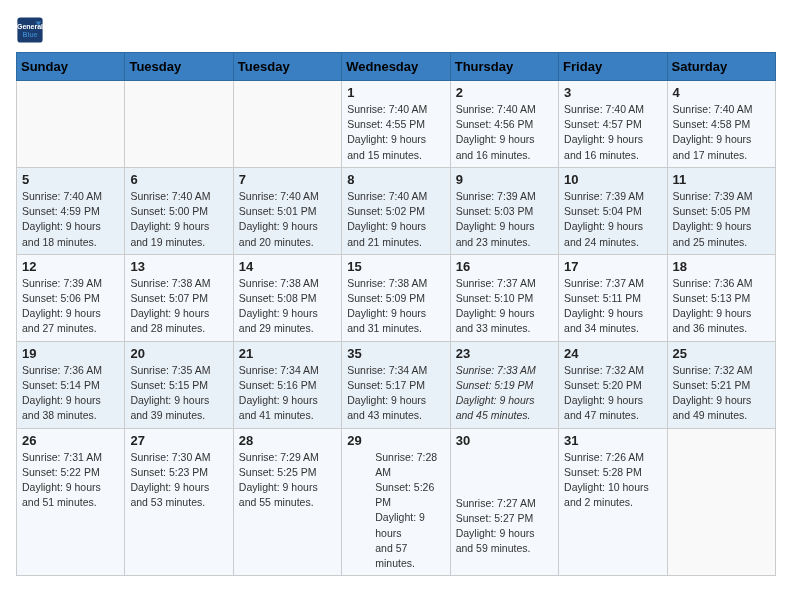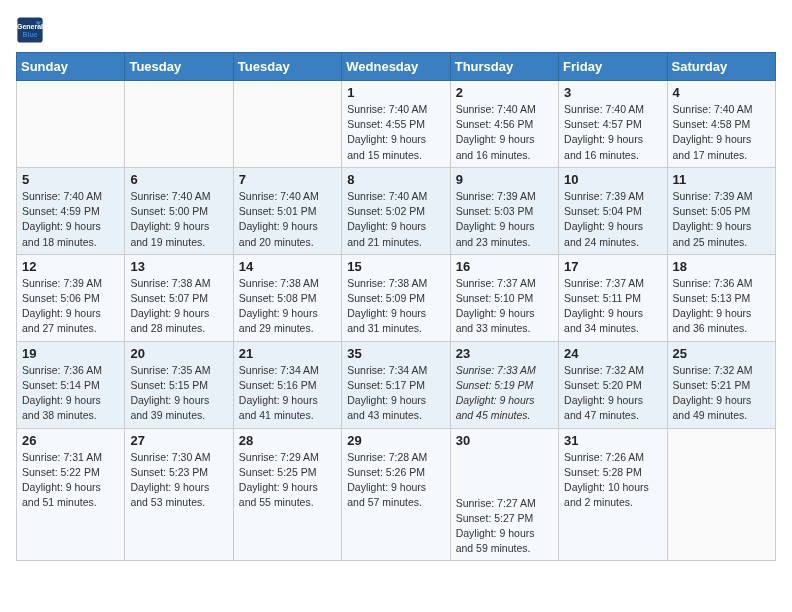--- a/index.html
+++ b/index.html
@@ -37,21 +37,21 @@
       font-size: 14px;
       color: #444;
     }
     .calendar {
       width: 100%;
       border-collapse: collapse;
       border: 1px solid #ccc;
     }
     .calendar th {
       background-color: #3a7fc1;
-      color: #ffffff;
+      color: #000000;
       font-size: 13px;
       font-weight: bold;
       padding: 6px 4px;
       text-align: left;
       border: 1px solid #2d6aa0;
     }
     .calendar td {
       border: 1px solid #ccc;
       vertical-align: top;
       padding: 4px 5px;
@@ -318,21 +318,21 @@
         </td>
         <td>
           <div class="day-number">28</div>
           <div class="day-info" style="white-space: pre-line;">Sunrise: 7:29 AM
 Sunset: 5:25 PM
 Daylight: 9 hours
 and 55 minutes.</div>
         </td>
         <td>
           <div class="day-number">29</div>
-          <div class="day-info" style="white-space: pre-line;">Sunrise: 7:28 AM
+          <div class="day-info" style="white-space: pre-line; margin-left: 28px;">Sunrise: 7:28 AM
 Sunset: 5:26 PM
 Daylight: 9 hours
 and 57 minutes.</div>
         </td>
         <td>
           <div class="day-number">30</div>
           <div class="day-info" style="white-space: pre-line; margin-top: 48px;">Sunrise: 7:27 AM
 Sunset: 5:27 PM
 Daylight: 9 hours
 and 59 minutes.</div>

